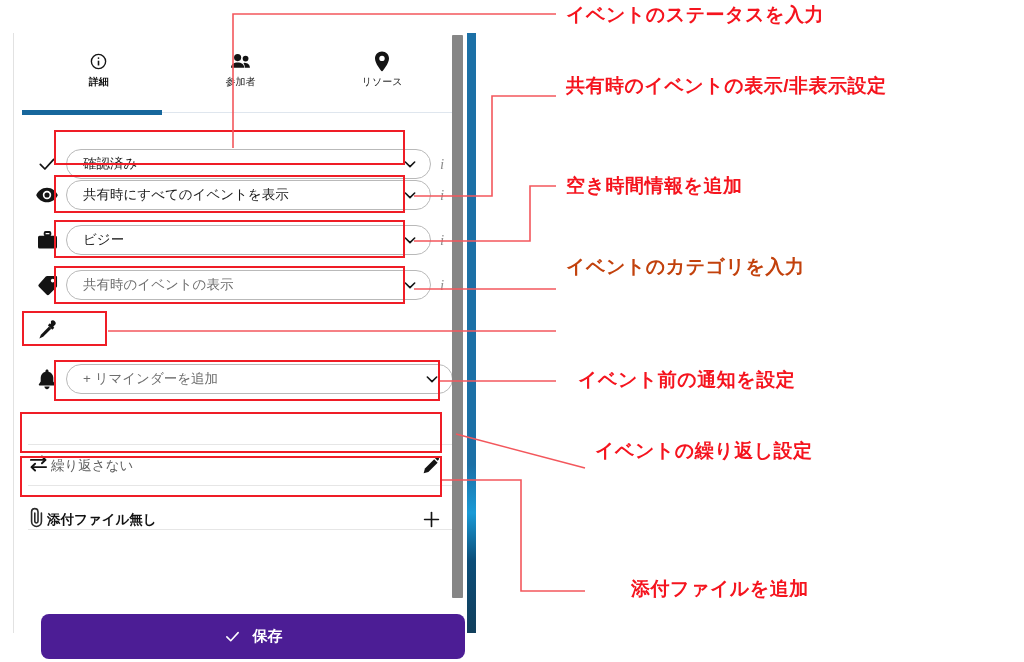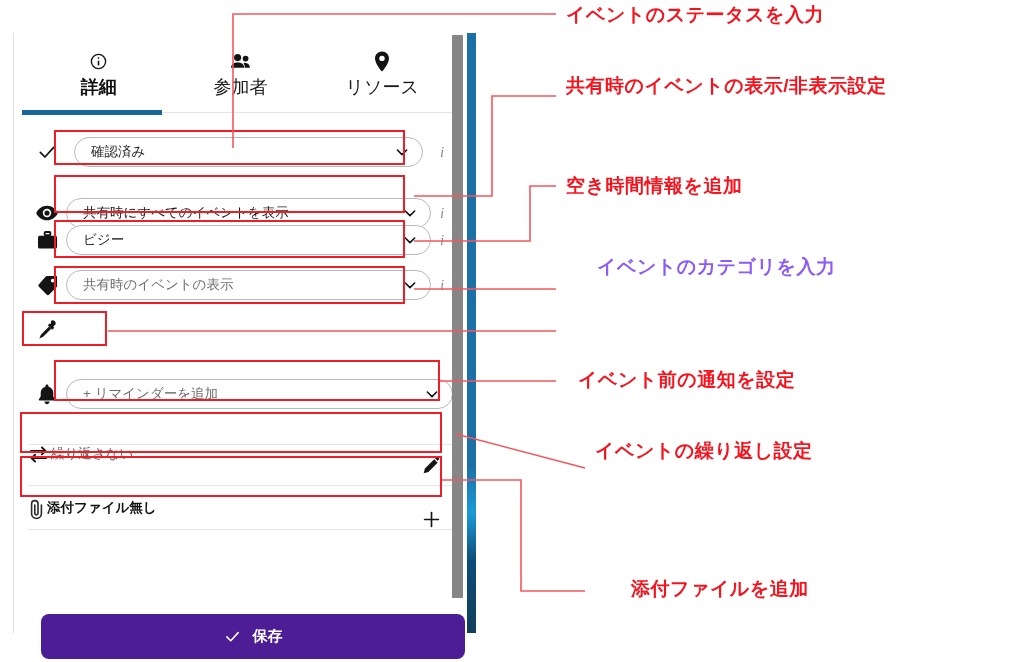--- a/index.html
+++ b/index.html
@@ -64,21 +64,21 @@
   .tab{
     flex:1;
     display:flex;flex-direction:column;align-items:center;justify-content:flex-start;
     padding-top:17px;
     cursor:pointer;
     position:relative;
   }
   .tab .tab-icon{height:22px;display:flex;align-items:center;justify-content:center;}
   .tab .tab-label{
     margin-top:3px;
-    font-size:18px;
+    font-size:10px;
     color:#1b1b1b;
     font-weight:normal;
   }
   .tab.active .tab-label{font-weight:bold;color:#111;}
   .tab-underline{
     position:absolute;
     left:8px;top:77px;
     width:140px;height:5px;
     background:#17679c;
   }
@@ -132,21 +132,21 @@
     width:36px;height:30px;
   }
   .swatch-circle{
     width:30px;height:30px;border-radius:50%;
     background:#1b6ca0;
   }
 
   
   .plain-row{
     position:absolute;left:14px;width:424px;height:41px;
-    display:flex;
+    display:flex;align-items:center;
     box-sizing:border-box;
   }
   .plain-row .pr-label{
     flex:1;
     font-size:13.5px;
     color:#5c5c5c;
     padding-left:2px;
   }
   .plain-row .pr-label.strong{color:#111;font-weight:bold;}
   .plain-row .pr-action{
@@ -218,38 +218,38 @@
             <path d="M8 0.6C4 0.6 1 3.6 1 7.5c0 5.1 6.2 12.3 6.5 12.6.3.3.7.3 1 0C8.8 19.8 15 12.6 15 7.5 15 3.6 12 .6 8 .6z"></path>
             <circle cx="8" cy="7.4" r="2.7" fill="#ffffff"></circle>
           </svg>
         </span>
         <span class="tab-label">リソース</span>
       </div>
     </div>
     <div class="tab-baseline"></div>
     <div class="tab-underline"></div>
 
-    <div class="row" style="top:100px;gap:8px;">
+    <div class="row" style="top:112px;">
       <span class="lead-icon">
         <svg width="20" height="20" viewBox="0 0 24 24" fill="none" stroke="#141414" stroke-width="2.1" stroke-linecap="round" stroke-linejoin="round">
             <polyline points="4,12.5 9.5,18 20,6.5"></polyline>
           </svg>
       </span>
       <div class="select-box">
         <span class="sel-text">確認済み</span>
         <span class="chev">
           <svg width="16" height="16" viewBox="0 0 24 24" fill="none" stroke="#141414" stroke-width="2.4" stroke-linecap="round" stroke-linejoin="round">
               <polyline points="5,9 12,16 19,9"></polyline>
             </svg>
         </span>
       </div>
       <span class="info-i">i</span>
     </div>
 
-    <div class="row" style="top:161px;">
+    <div class="row" style="top:143px;">
       <span class="lead-icon">
         <svg width="22" height="16" viewBox="0 0 24 16" fill="#141414">
           <path d="M12 0C6.5 0 2 4 0.4 7.6c-.2.3-.2.6 0 .9C2 12 6.5 16 12 16s10-4 11.6-7.5c.2-.3.2-.6 0-.9C22 4 17.5 0 12 0z"></path>
           <circle cx="12" cy="8" r="4.6" fill="#ffffff"></circle>
           <circle cx="12" cy="8" r="2.8" fill="#141414"></circle>
         </svg>
       </span>
       <div class="select-box">
         <span class="sel-text">共有時にすべてのイベントを表示</span>
         <span class="chev">
@@ -302,21 +302,21 @@
         <svg width="21" height="21" viewBox="0 0 22 22" fill="none" stroke="#141414" stroke-width="1.9" stroke-linecap="round" stroke-linejoin="round">
           <path d="M14.6 2.2a2.9 2.9 0 0 1 4.1 4.1l-1.7 1.7 1.1 1.1-2.1 2.1-4.6-4.6 2.1-2.1 1.1 1.1z" fill="#141414" stroke="none"></path>
           <path d="M12.6 7.9 4.1 16.4l-1.6 3.9 3.9-1.6 8.5-8.5z" fill="#141414" stroke="none"></path>
         </svg>
       </span>
       <span class="swatch">
         <span class="swatch-circle" id="swatch-circle" style="background: rgb(27, 108, 160);"></span>
       </span>
     </div>
 
-    <div class="row" style="top:342px;">
+    <div class="row" style="top:327px;">
       <span class="lead-icon">
         <svg width="20" height="21" viewBox="0 0 20 22" fill="#141414">
           <path d="M10 0.6c.9 0 1.6.7 1.6 1.6v.6c3 .7 5 3.3 5 6.4v4l1.9 2.9c.3.5 0 1.2-.6 1.2H2.1c-.6 0-.9-.7-.6-1.2l1.9-2.9v-4c0-3.1 2-5.7 5-6.4v-.6c0-.9.7-1.6 1.6-1.6z"></path>
           <path d="M7.3 18.4h5.4c0 1.5-1.2 2.7-2.7 2.7s-2.7-1.2-2.7-2.7z"></path>
         </svg>
       </span>
       <div class="select-box placeholder">
         <span class="sel-text">+ リマインダーを追加</span>
         <span class="chev">
           <svg width="16" height="16" viewBox="0 0 24 24" fill="none" stroke="#141414" stroke-width="2.4" stroke-linecap="round" stroke-linejoin="round">
@@ -401,18 +401,18 @@
 
       <path d="M456,434 L585,468"></path>
 
       <path d="M442,480 L521,480 L521,591 L585,591"></path>
     </g>
   </svg>
 
   <div class="callout" style="left: 566px; top: 5px; color: rgb(245, 20, 30); text-align: center;">イベントのステータスを入力</div>
   <div class="callout" style="left: 566px; top: 76px; color: rgb(245, 20, 30);">共有時のイベントの表示/非表示設定</div>
   <div class="callout" style="left: 566px; top: 176px; color: rgb(245, 20, 30);">空き時間情報を追加</div>
-  <div class="callout" style="left: 566px; top: 257px; color: #8b5cf6; margin-left: 31px;">イベントのカテゴリを入力</div>
+  <div class="callout" style="left: 566px; top: 257px; color: #c2410c;">イベントのカテゴリを入力</div>
   <div class="callout" style="left: 578px; top: 370px; color: rgb(245, 20, 30);">イベント前の通知を設定</div>
   <div class="callout" style="left: 595px; top: 441px; color: rgb(245, 20, 30);">イベントの繰り返し設定</div>
   <div class="callout" style="left: 595px; top: 579px; color: rgb(245, 20, 30); margin-left: 36px;">添付ファイルを追加</div>
 
 </div>
 
 </body></html>

